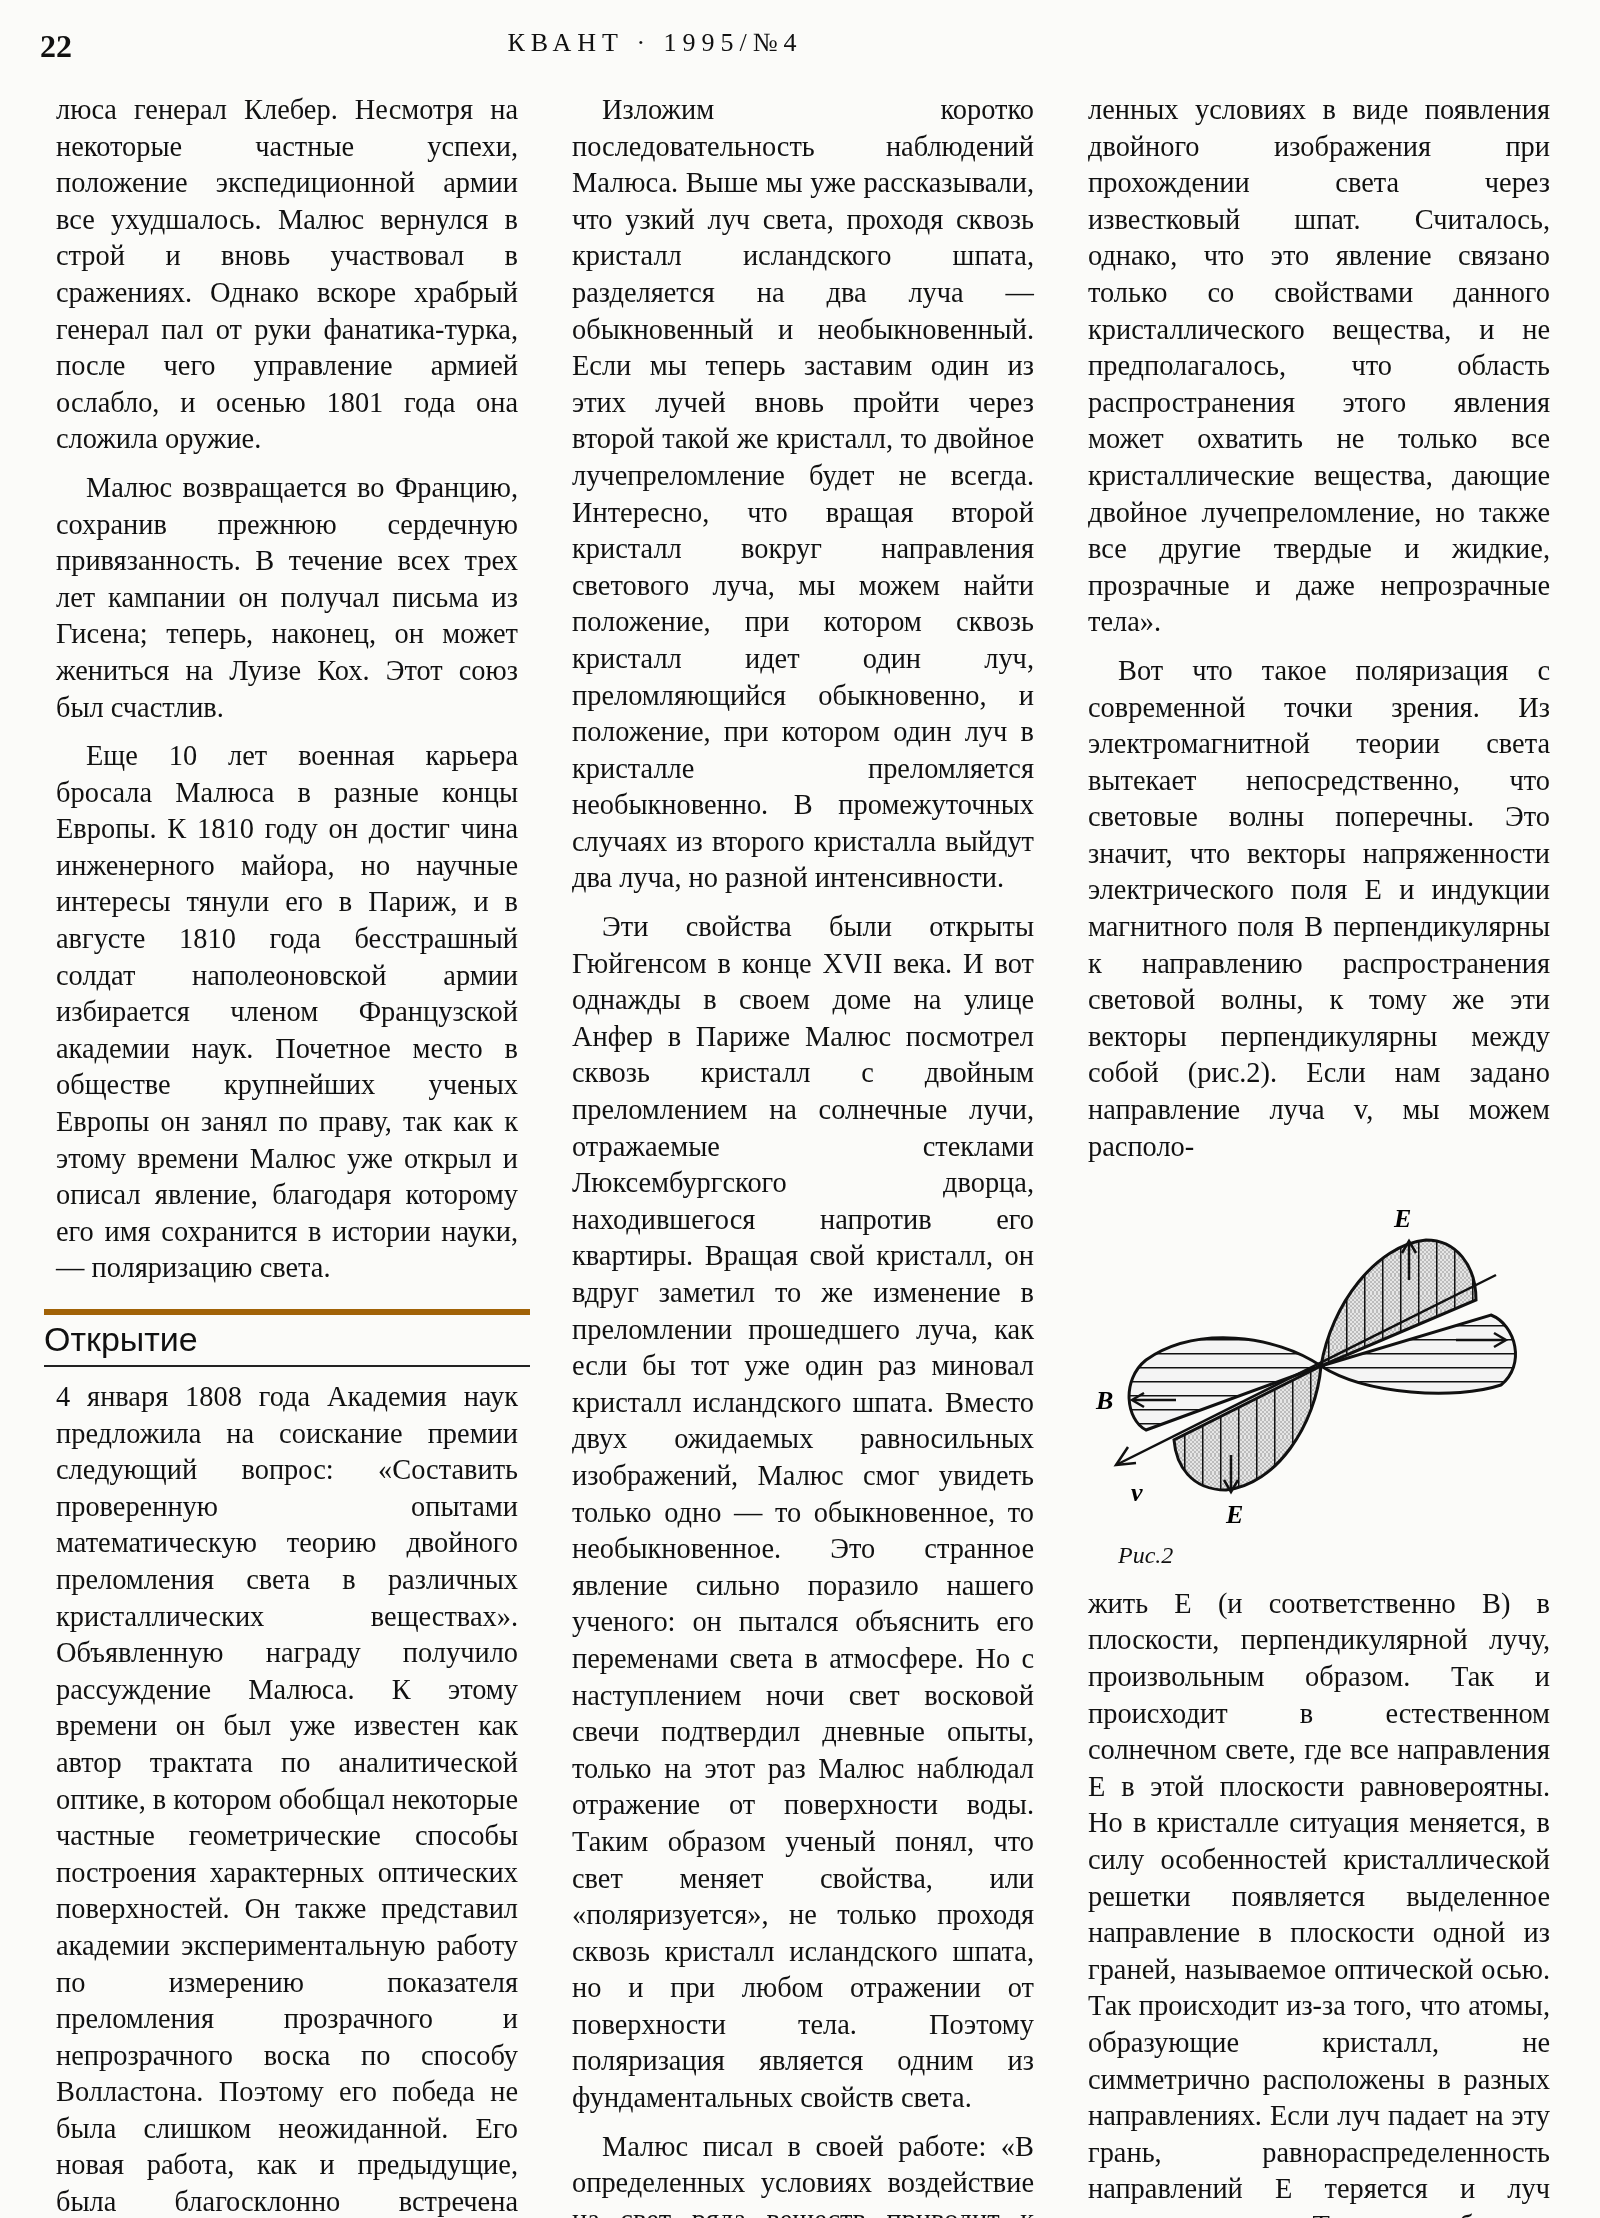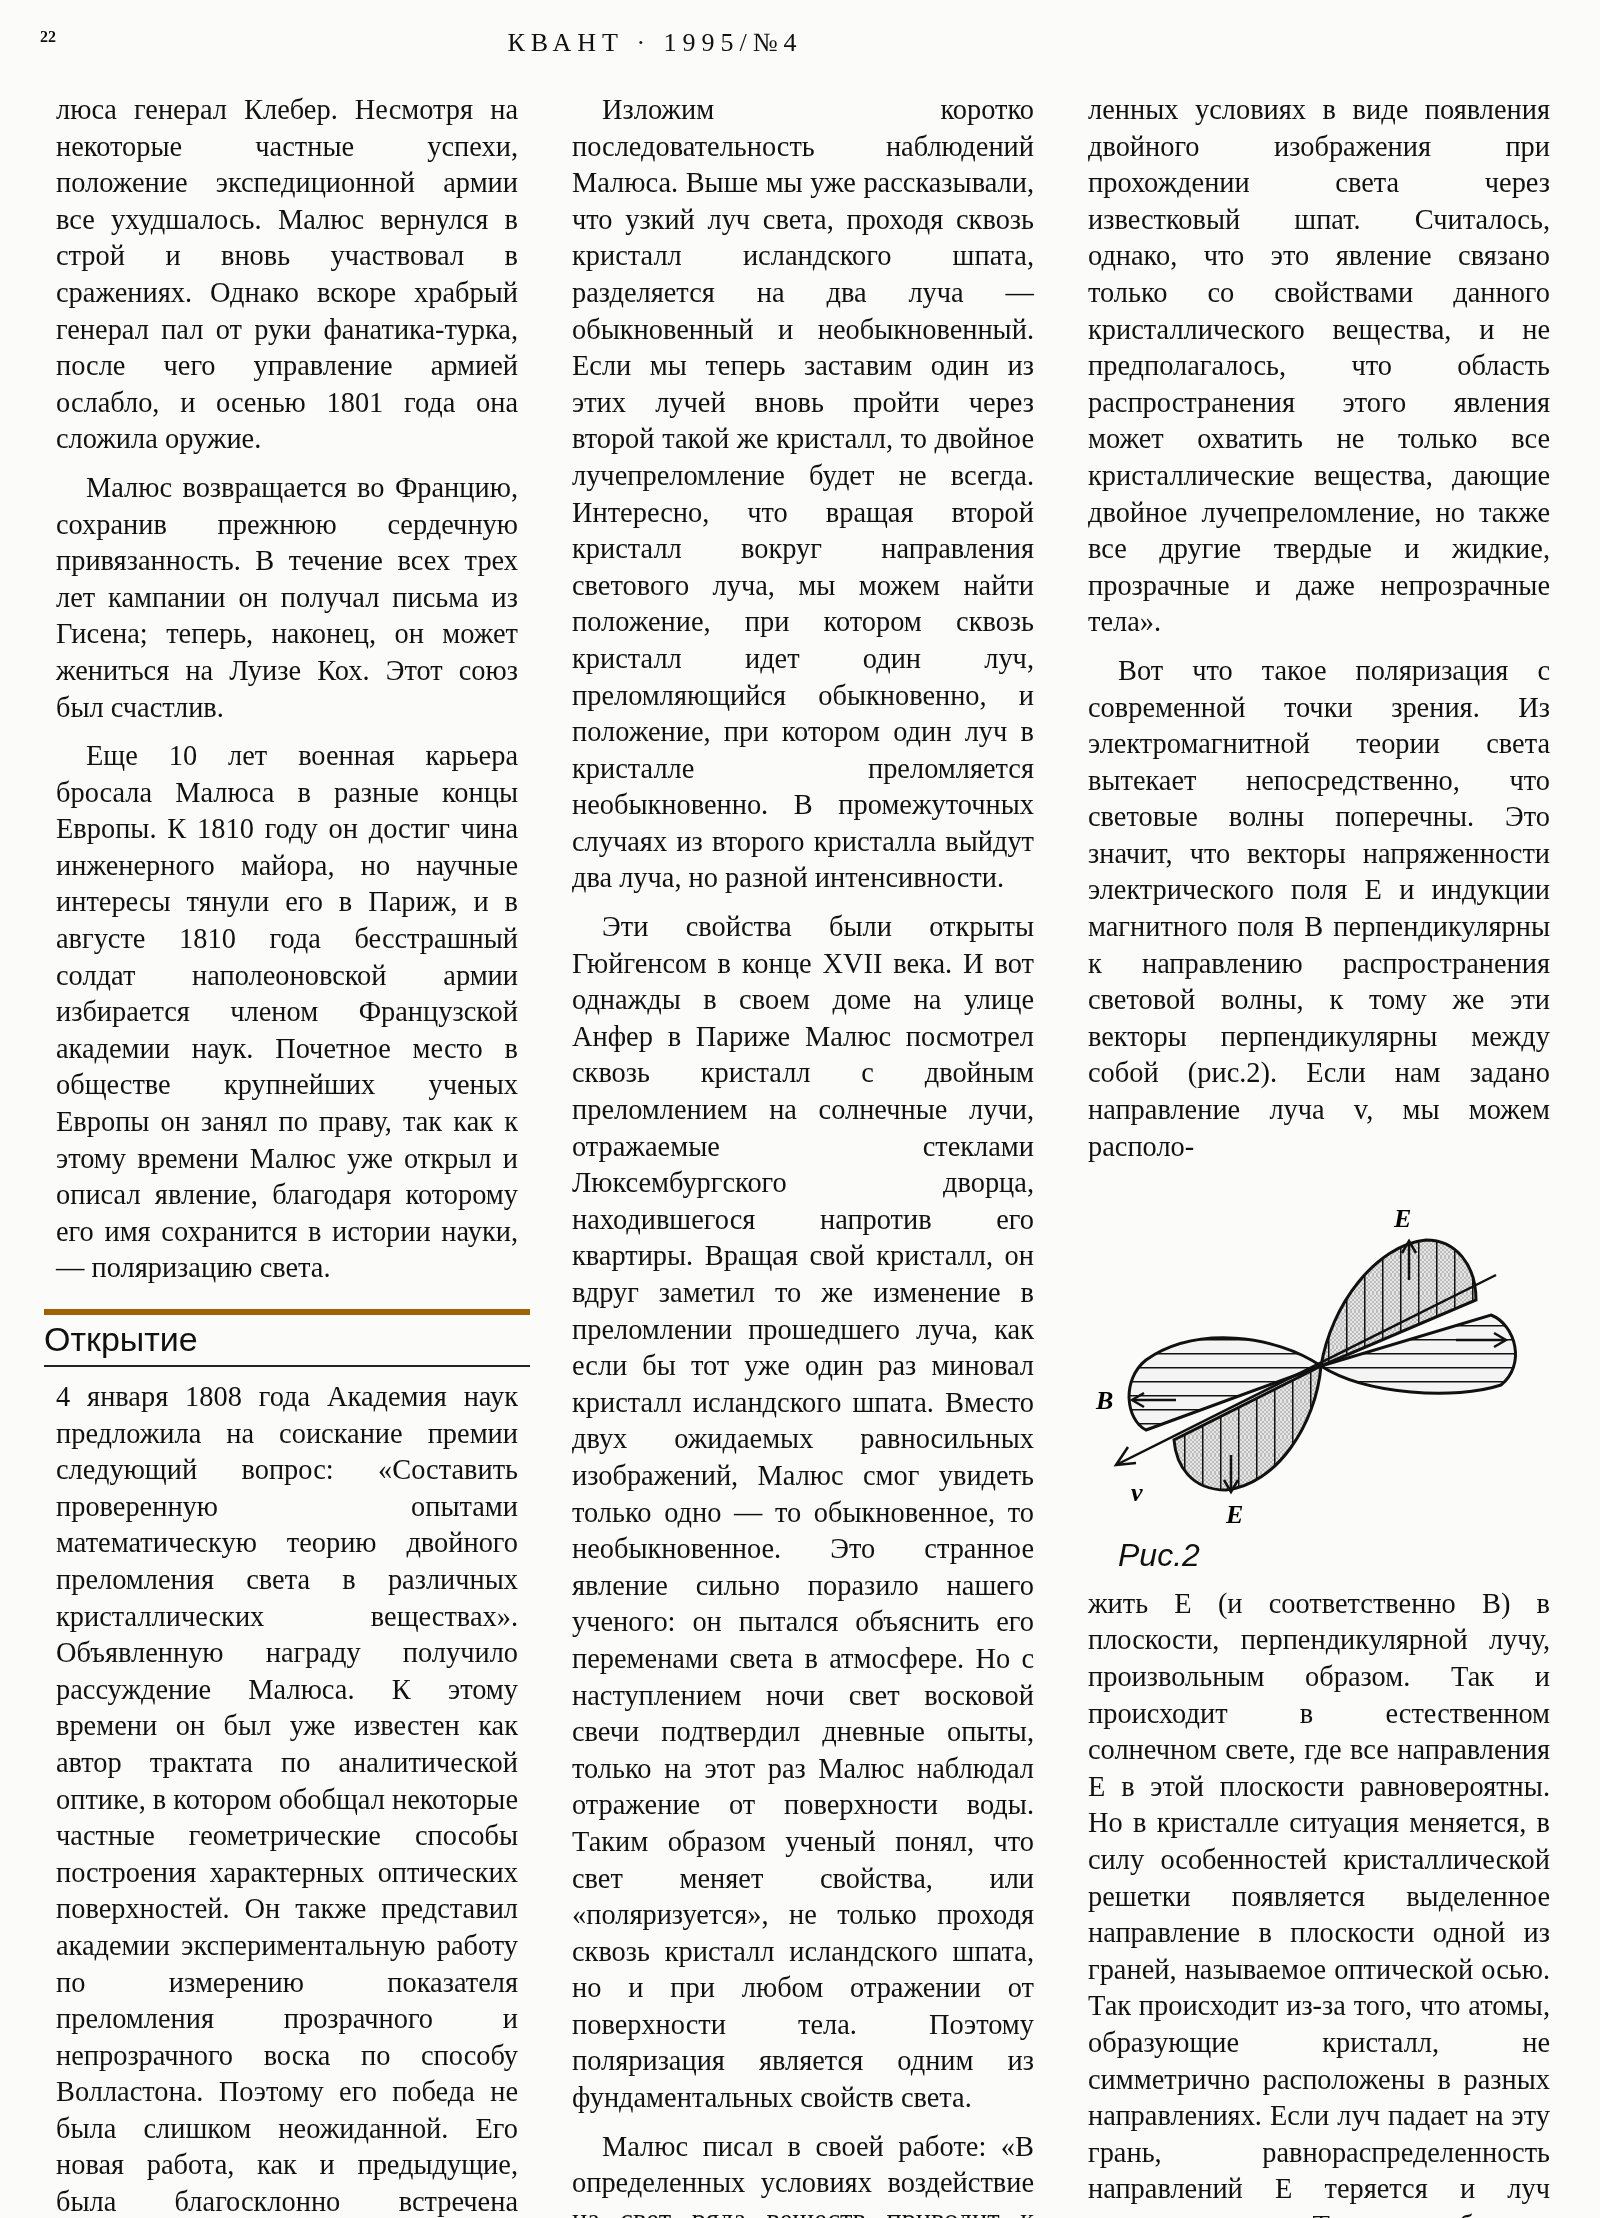--- a/index.html
+++ b/index.html
@@ -1,36 +1,36 @@
 <!DOCTYPE html>
 <html><head>
 <meta charset="utf-8">
 <style>
   html, body { margin: 0; padding: 0; background: #fbfbf9; }
   body { width: 1600px; height: 2218px; position: relative; overflow: hidden;
          font-family: "Liberation Serif", "DejaVu Serif", serif; color: #111; }
   .page-header { position: absolute; top: 28px; left: 0; width: 1600px; height: 40px; }
-  .page-number { position: absolute; left: 40px; top: 0; font-size: 16px; font-weight: bold; }
+  .page-number { position: absolute; left: 40px; top: 0; font-size: 32px; font-weight: bold; }
   .running-title { position: absolute; left: 0; width: 1310px; text-align: center; top: 0;
                    font-size: 26px; letter-spacing: 6px; }
   .column { position: absolute; top: 80px; width: 486px; font-size: 28.4px; line-height: 36.6px;
             text-align: justify; hyphens: manual; }
   .col-1 { left: 44px; }
   .col-2 { left: 560px; }
   .col-3 { left: 1076px; }
   .column p { margin: 12px; text-indent: 30px; }
   .column p.no-indent { text-indent: 0; }
   .section-heading { border-top: 6px solid #a16207; border-bottom: 2px solid #222;
                      margin: 22px 0 10px 0; padding: 2px 0 4px 0;
                      font-family: "Liberation Sans", "DejaVu Sans", sans-serif;
                      font-size: 34px; line-height: 44px; }
   .figure { position: relative; width: 486px; height: 340px; margin: 20px 0 0 0; }
   .figure svg { position: absolute; left: 0; top: 0; }
-  .caption { font-family: Liberation Sans, sans-serif; font-style: italic;
-             font-size: 32px; margin: 4px 0 24px 0; text-indent: 0; }
+  .caption { font-family: Liberation Serif, serif; font-style: italic;
+             font-size: 24px; margin: 4px 0 24px 0; text-indent: 0; }
 </style>
 </head>
 <body>
 
 <div class="page-header">
   <span class="page-number">22</span>
   <span class="running-title">КВАНТ · 1995/№4</span>
 </div>
 
 <div class="column col-1">

